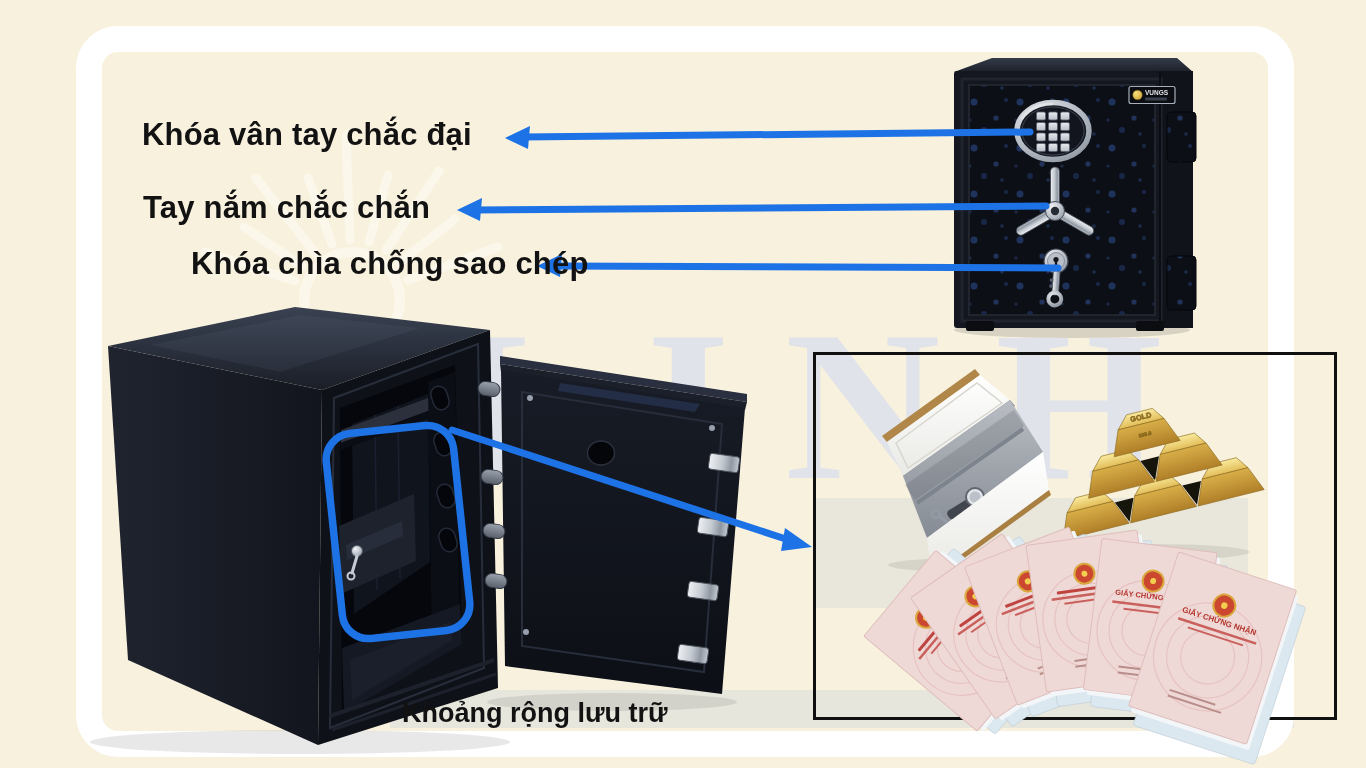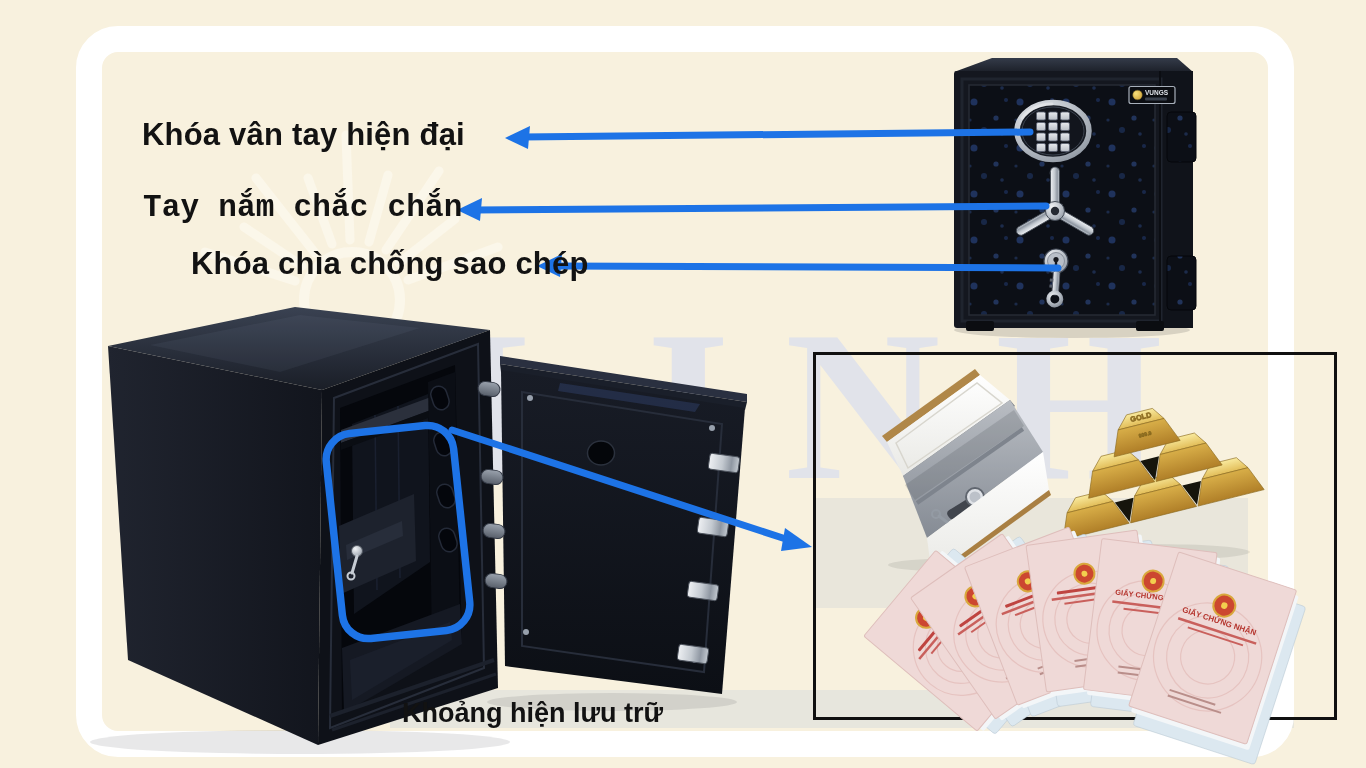--- a/index.html
+++ b/index.html
@@ -423,19 +423,19 @@
       <line x1="1046" y1="206" x2="474" y2="210"></line>
       <polygon points="457,210 482,198 480,221" stroke="none"></polygon>
       <line x1="1058" y1="268" x2="554" y2="266"></line>
       <polygon points="537,266 562,254 560,277" stroke="none"></polygon>
       <rect x="-64" y="-103" width="128" height="206" rx="26" transform="translate(398 532) rotate(-6)" fill="none" stroke-width="7.5"></rect>
       <line x1="452" y1="430" x2="792" y2="541"></line>
       <polygon points="812,547 785,528 781,551" stroke="none"></polygon>
     </g>
   </svg>
 
-  <div class="callout" style="left:142px;top:117px;">Khóa vân tay hiện đại</div>
-  <div class="callout" style="left:143px;top:190px;font-family:Liberation Mono, monospace;">Tay nắm chắc chắn</div>
+  <div class="callout" style="left:142px;top:117px;">Khóa vân tay chắc đại</div>
+  <div class="callout" style="left:143px;top:190px;">Tay nắm chắc chắn</div>
   <div class="callout" style="left:143px;top:246px;margin-left:48px;">Khóa chìa chống sao chép</div>
 
-  <div class="caption">Khoảng hiện lưu trữ</div>
+  <div class="caption">Khoảng rộng lưu trữ</div>
 
 </div>
 
 </body></html>

